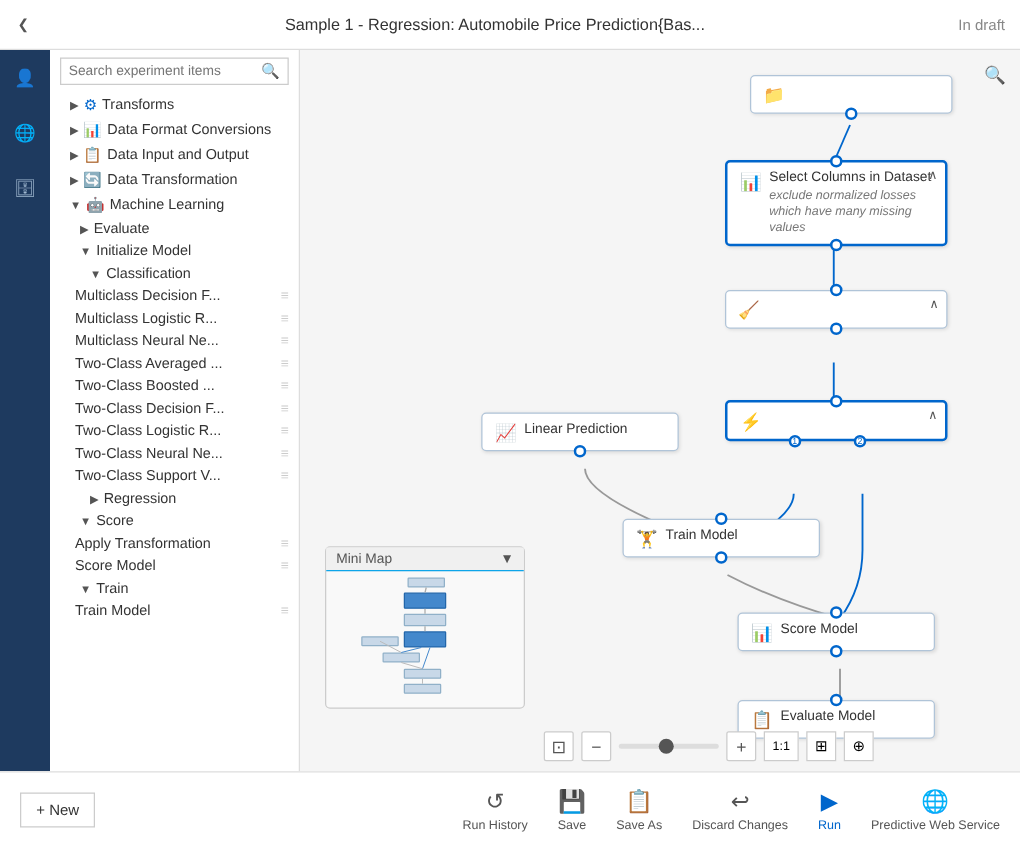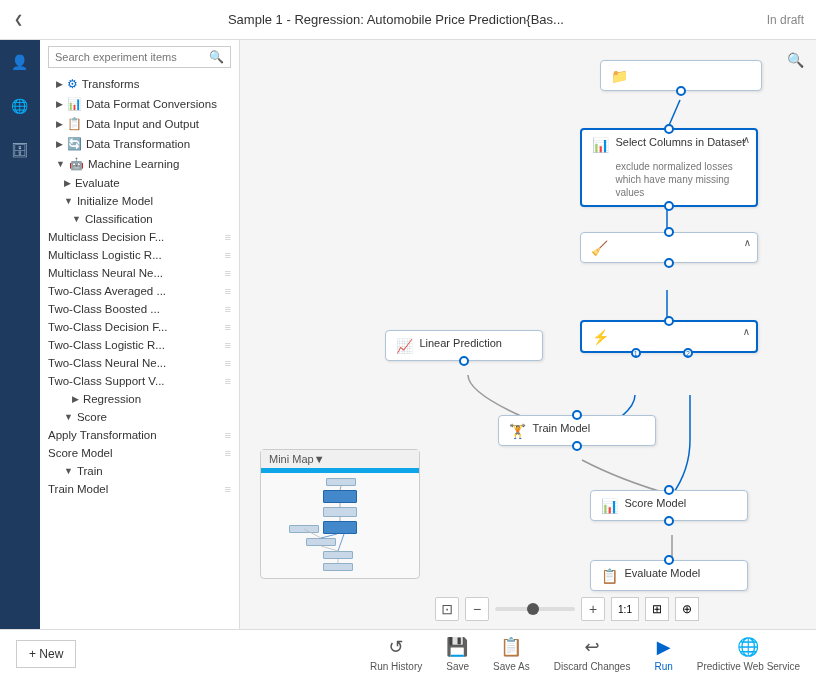--- a/index.html
+++ b/index.html
@@ -105,21 +105,21 @@
       cursor: pointer;
       display: flex;
       align-items: center;
       gap: 4px;
       color: #333;
       white-space: nowrap;
       overflow: hidden;
       text-overflow: ellipsis;
     }
     .tree-item.leaf {
-      padding-left: 8px;
+      padding-left: 20px;
       display: flex;
       justify-content: space-between;
       align-items: center;
     }
     .tree-item.leaf .leaf-text {
       overflow: hidden;
       text-overflow: ellipsis;
       white-space: nowrap;
       flex: 1;
     }
@@ -153,21 +153,21 @@
       box-shadow: 1px 1px 3px rgba(0,0,0,0.1);
     }
     .node.selected { border-color: #0066cc; border-width: 2px; }
     .node-header {
       display: flex;
       align-items: flex-start;
       gap: 6px;
     }
     .node-icon { font-size: 14px; color: #0066cc; flex-shrink: 0; margin-top: 1px; }
     .node-title { font-size: 11px; color: #333; font-weight: 400; }
-    .node-subtitle { font-size: 10px; color: #777; margin-top: 12px; line-height: 1.3; }
+    .node-subtitle { font-size: 10px; color: #777; margin-top: 2px; line-height: 1.3; font-style: italic; }
     .node-collapse { position: absolute; top: 4px; right: 6px; font-size: 10px; color: #555; cursor: pointer; }
     .port {
       position: absolute;
       width: 10px;
       height: 10px;
       border-radius: 50%;
       border: 2px solid #0066cc;
       background: #fff;
     }
     .port-bottom { bottom: -6px; left: 50%; transform: translateX(-50%); }
@@ -188,44 +188,44 @@
       left: 20px;
       width: 160px;
       height: 130px;
       background: #f9f9f9;
       border: 1px solid #ccc;
       border-radius: 4px;
     }
     .mini-map-header {
       display: flex;
       align-items: center;
-      justify-content: flex-start;
+      justify-content: space-between;
       padding: 3px 8px;
       background: #f0f0f0;
-      border-bottom: 5px solid #0ea5e9;
+      border-bottom: 1px solid #0ea5e9;
       font-size: 11px;
       color: #555;
     }
     .mini-map-content {
       width: 100%;
       height: calc(100% - 22px);
       position: relative;
       overflow: hidden;
     }
     .mini-node {
       position: absolute;
       background: #c8d8e8;
       border: 1px solid #90b0c8;
       border-radius: 1px;
     }
     .mini-node.selected-mini { background: #4488cc; border-color: #2266aa; }
 
     
     .bottom-toolbar {
-      height: 48px;
+      height: 60px;
       background: #fff;
       border-top: 1px solid #ddd;
       display: flex;
       align-items: center;
       justify-content: space-between;
       padding: 0 16px;
       flex-shrink: 0;
     }
     .new-btn {
       display: flex;

